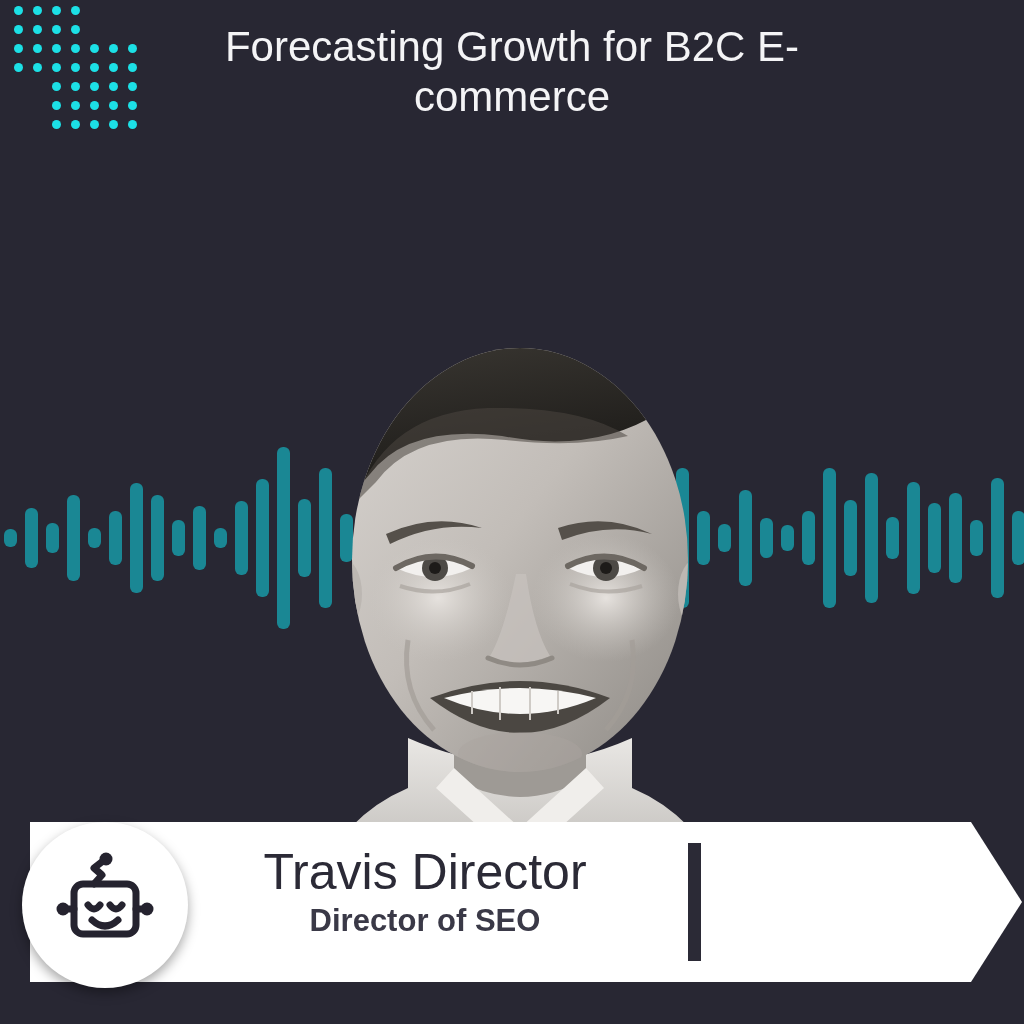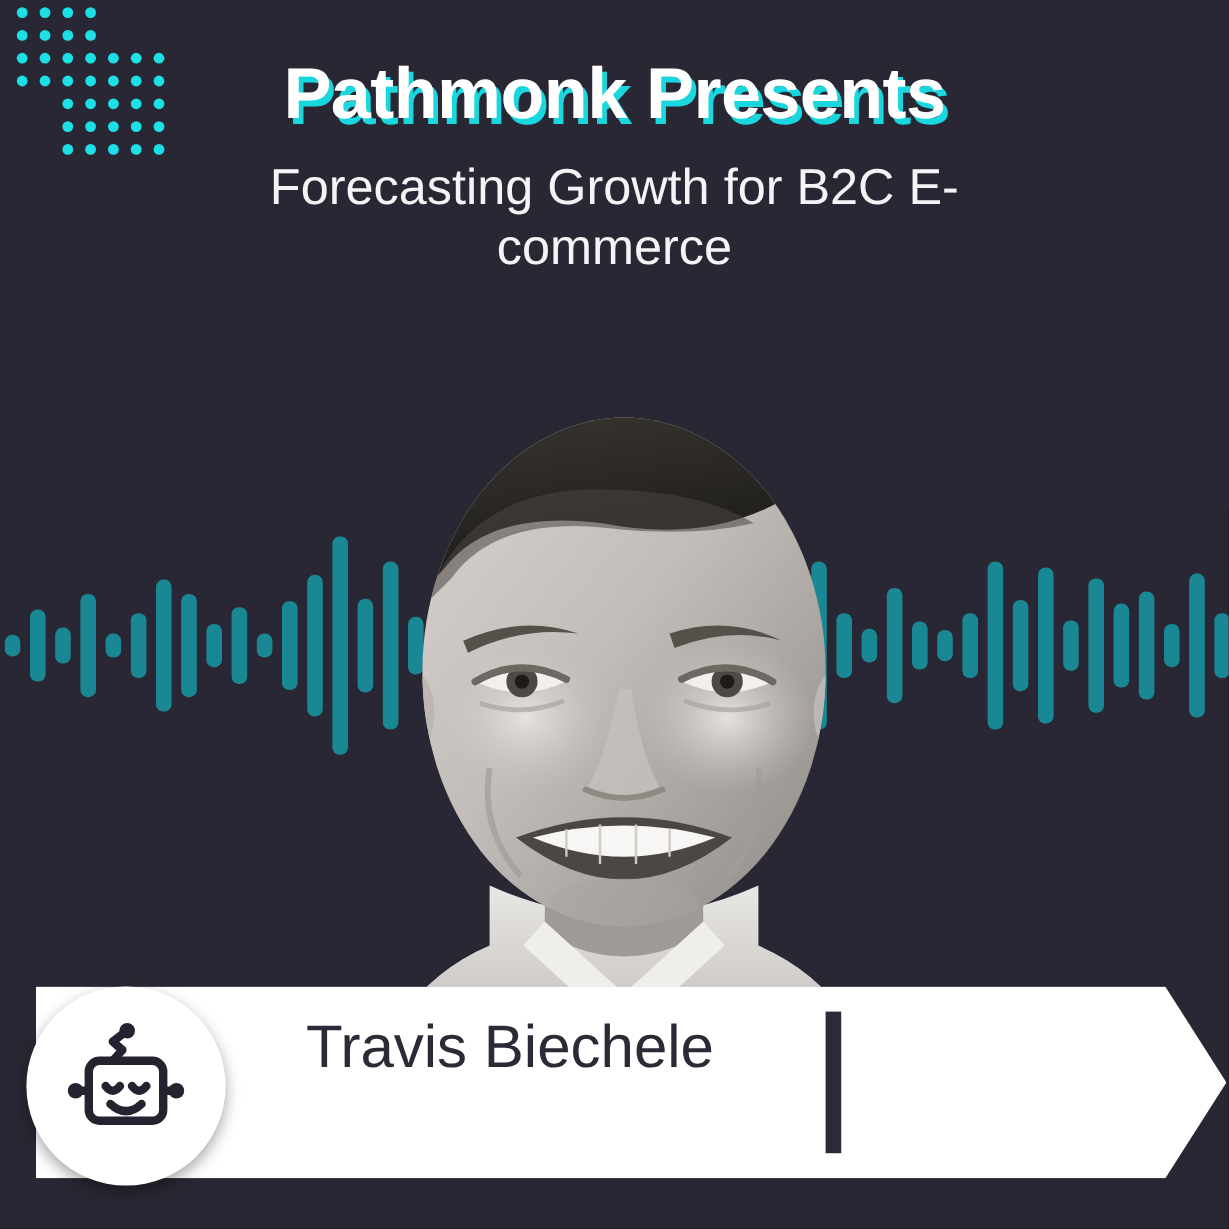--- a/index.html
+++ b/index.html
@@ -342,21 +342,20 @@
 
         <ellipse cx="262" cy="486" rx="62" ry="22" fill="#aaa5a0" opacity="0.45"></ellipse>
 
         <ellipse cx="84" cy="326" rx="20" ry="36" fill="#bcb7b2"></ellipse>
         <ellipse cx="440" cy="326" rx="20" ry="36" fill="#bcb7b2"></ellipse>
       </g>
     </svg>
   </div>
 
   <div id="title-block">
-    <h1 id="show-title">Pathmonk Presents</h1>
     <h2 id="episode-subtitle">Forecasting Growth for B2C E-commerce</h2>
   </div>
 
   <div id="bottom-bar"></div>
 
   <div id="avatar-circle">
     <svg id="robot-icon" viewBox="0 0 110 110">
       <g fill="none" stroke="#25232f" stroke-width="7" stroke-linecap="round" stroke-linejoin="round">
 
         <path d="M44 34 L52 25 L44 18 L53 11"></path>
@@ -371,19 +370,20 @@
         <path d="M24 59 L17 59"></path>
         <path d="M86 59 L93 59"></path>
       </g>
       <circle cx="56" cy="9" r="6.5" fill="#25232f"></circle>
       <circle cx="13" cy="59" r="6.5" fill="#25232f"></circle>
       <circle cx="97" cy="59" r="6.5" fill="#25232f"></circle>
     </svg>
   </div>
 
   <div id="speaker-block">
-    <div id="speaker-name">Travis Biechele</div>
+    <div id="speaker-name">Travis Director</div>
+    <div id="speaker-role">Director of SEO</div>
   </div>
 
   <div id="bar-divider"></div>
 
 
 </div>
 
 </body></html>

